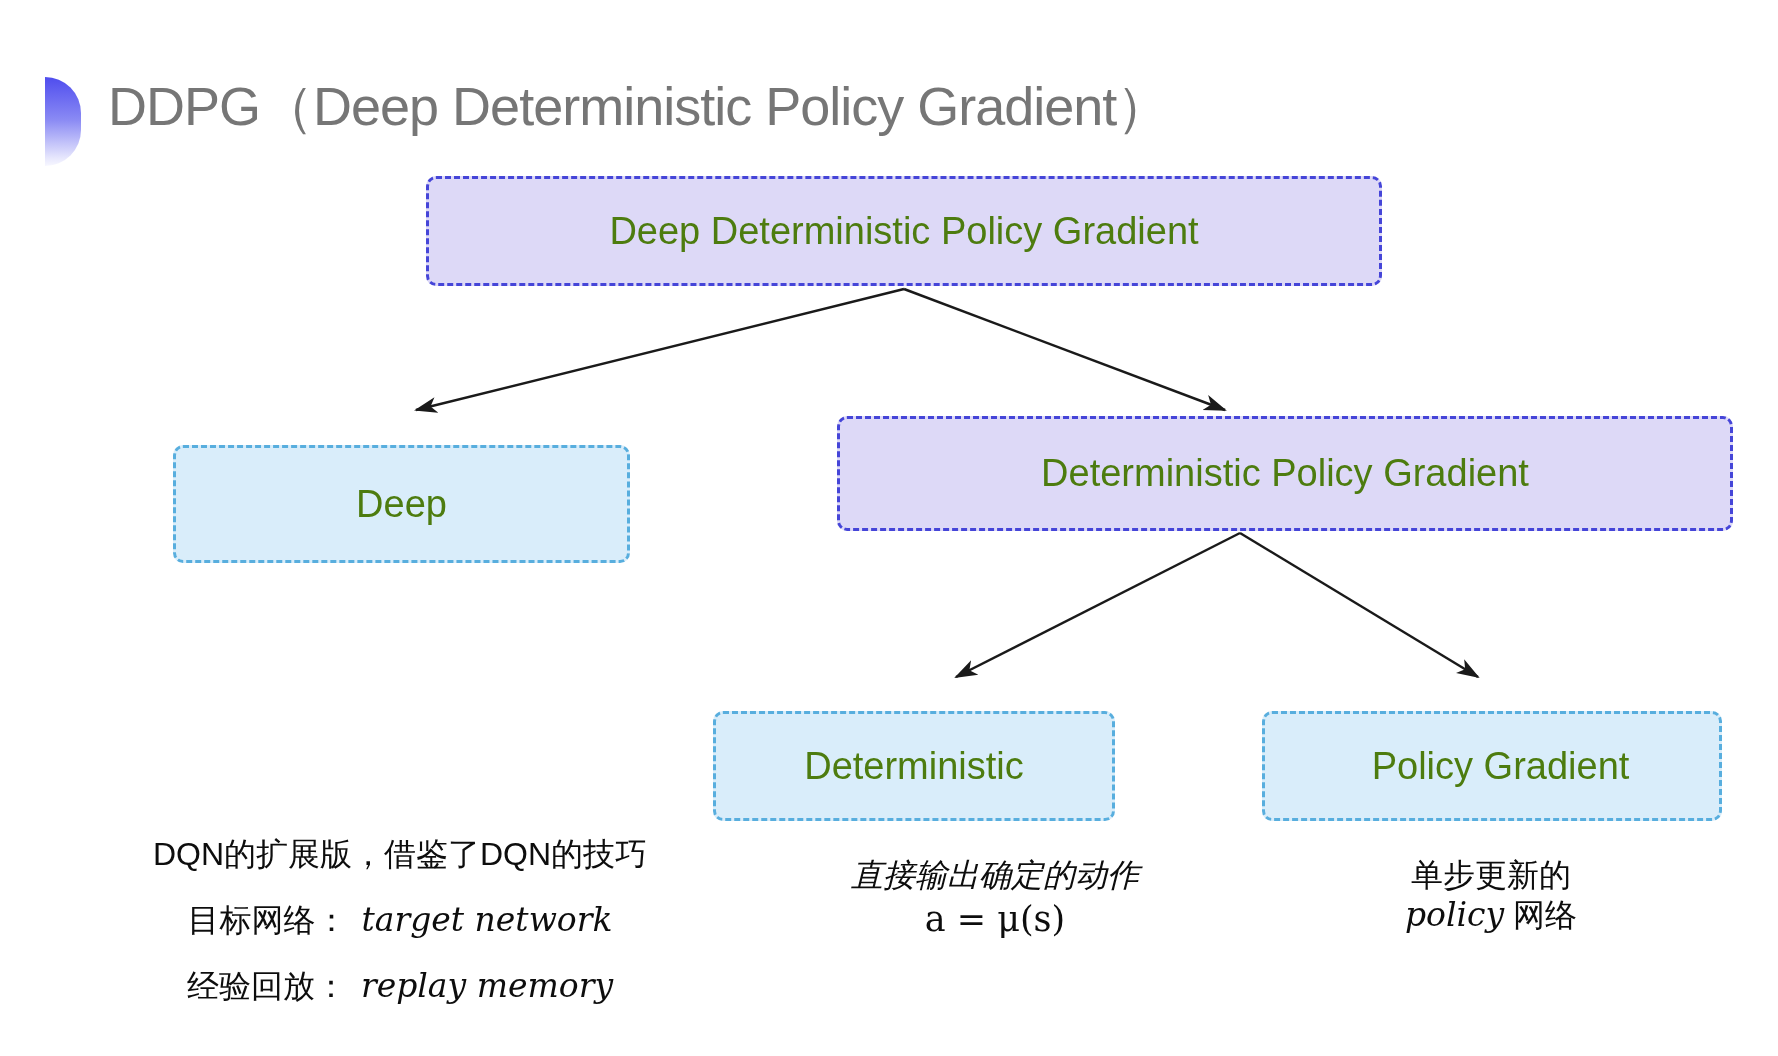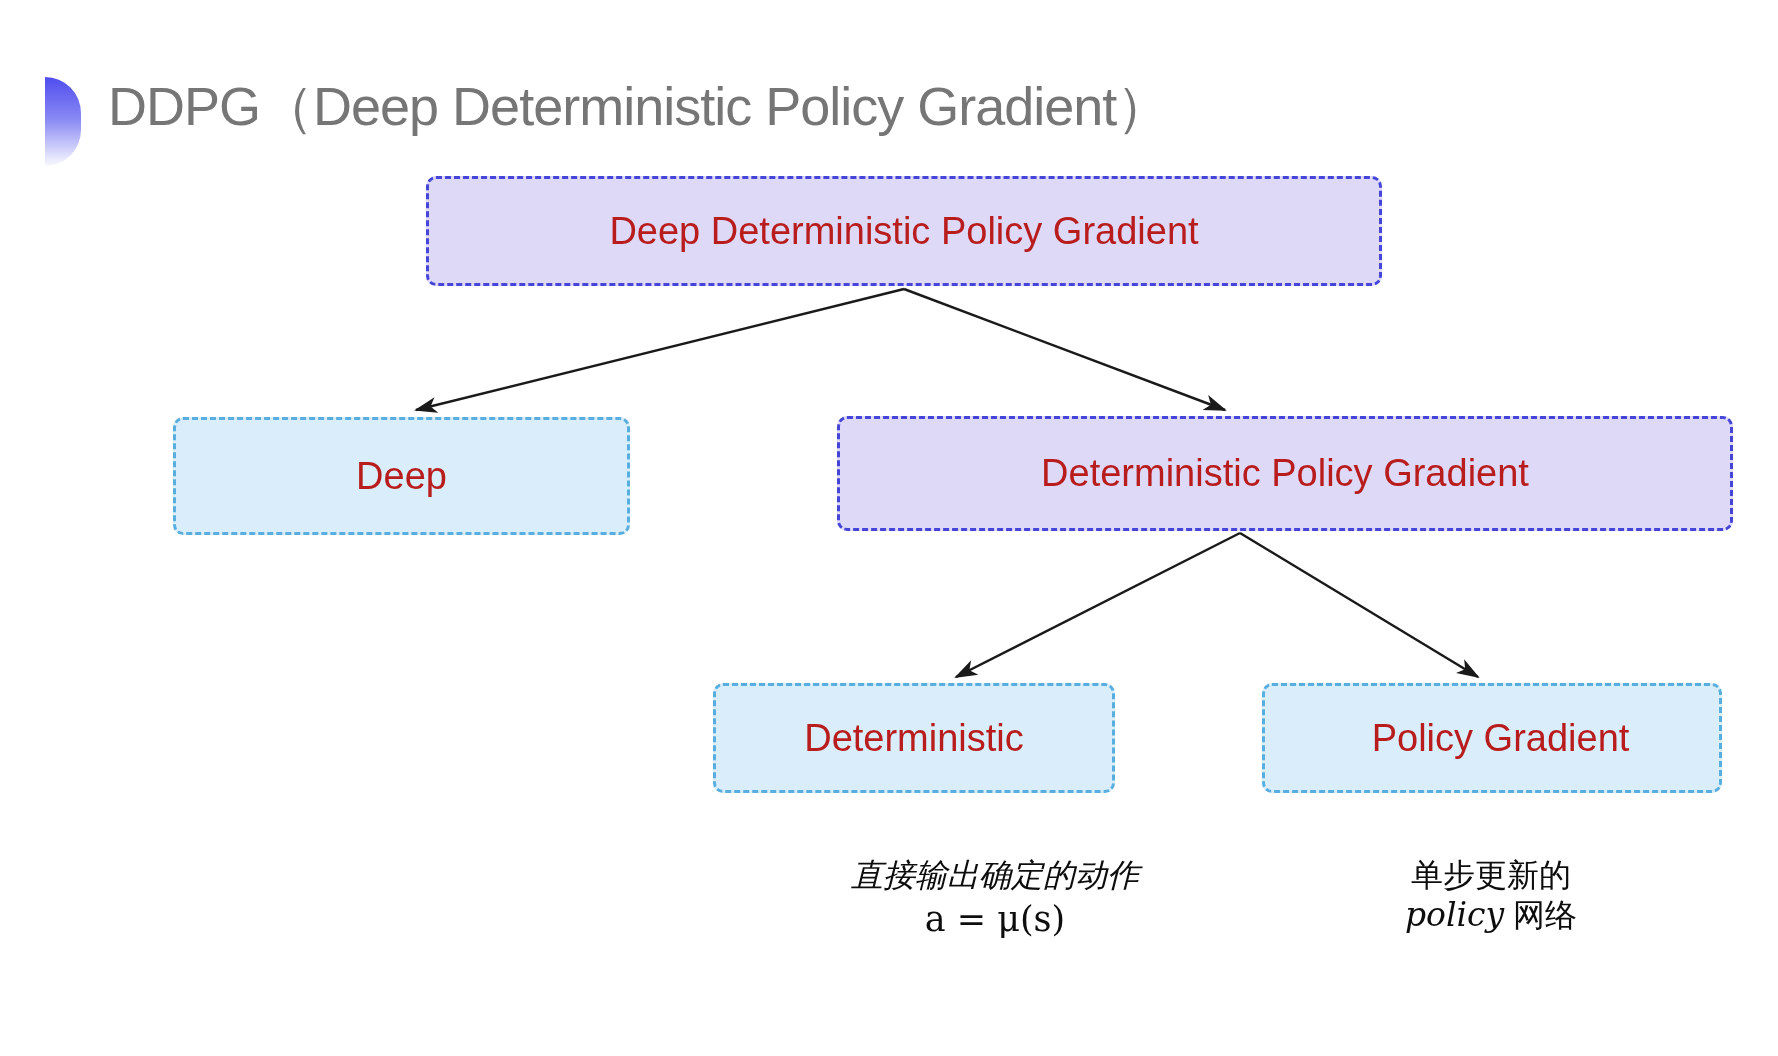--- a/index.html
+++ b/index.html
@@ -23,25 +23,25 @@
     letter-spacing:-1px;
     color:var(--title-gray,#767676);
     white-space:nowrap;
     margin-left:18px;
   }
   
   .node{
     position:absolute;box-sizing:border-box;
     display:flex;align-items:center;justify-content:center;
     border-radius:10px;
-    font-size:38px;font-weight:500;color:#b91c1c;
+    font-size:38px;font-weight:500;color:#4d7c0f;
     white-space:nowrap;
   }
   .node.purple{background:var(--purple-fill,#DDD9F7);border:3px dashed var(--purple-border,#4545D8);}
-  .node.blue{background:var(--blue-fill,#D9EDFA);border:3px dashed var(--blue-border,#58AEDE);}
+  .node.blue{background:var(--blue-fill,#D9EDFA);border:3px dashed var(--blue-border,#58AEDE);margin-top:28px;}
   #node-root{left:426px;top:176px;width:956px;height:110px;}
   #node-deep{left:173px;top:417px;width:457px;height:118px;}
   #node-dpg{left:837px;top:416px;width:896px;height:115px;}
   #node-det{left:713px;top:683px;width:402px;height:110px;}
   #node-pg{left:1262px;top:683px;width:460px;height:110px;padding-left:17px;}
   
   #arrows{position:absolute;left:0;top:0;pointer-events:none;}
   #arrows line{stroke:var(--arrow,#1a1a1a);stroke-width:2.5px;}
   
   .note{position:absolute;text-align:center;font-size:32px;line-height:40px;color:#0d0d0d;}
@@ -80,20 +80,29 @@
   <div id="node-root" class="node purple">Deep Deterministic Policy Gradient</div>
 
   <div id="node-deep" class="node blue">Deep</div>
 
   <div id="node-dpg" class="node purple">Deterministic Policy Gradient</div>
 
   <div id="node-det" class="node blue">Deterministic</div>
 
   <div id="node-pg" class="node blue">Policy Gradient</div>
 
+  <div id="note-left" class="note">
+    <div class="nline">DQN的扩展版，借鉴了DQN的技巧</div>
+    <div class="nline">
+      <span>目标网络：</span><span class="gap"></span><span class="term">target network</span>
+    </div>
+    <div class="nline">
+      <span>经验回放：</span><span class="gap"></span><span class="term">replay memory</span>
+    </div>
+  </div>
 
   <div id="note-center" class="note">
     <div class="nline" style="margin-bottom:0;font-style:italic;">直接输出确定的动作</div>
     <div class="formula">a = μ(s)</div>
   </div>
 
   <div id="note-right" class="note">
     <div class="nline" style="margin-bottom:0;">单步更新的</div>
     <div>
       <span class="term">policy</span><span> 网络</span>

